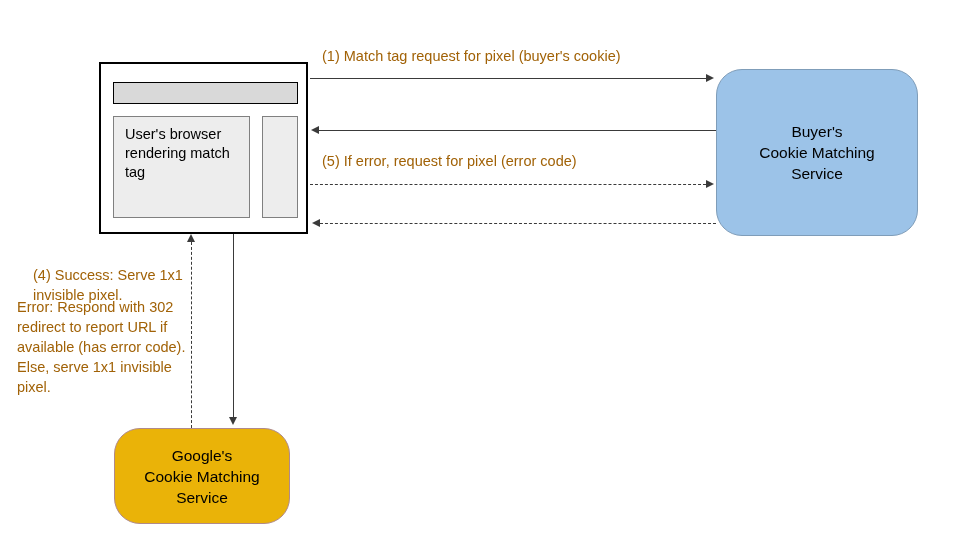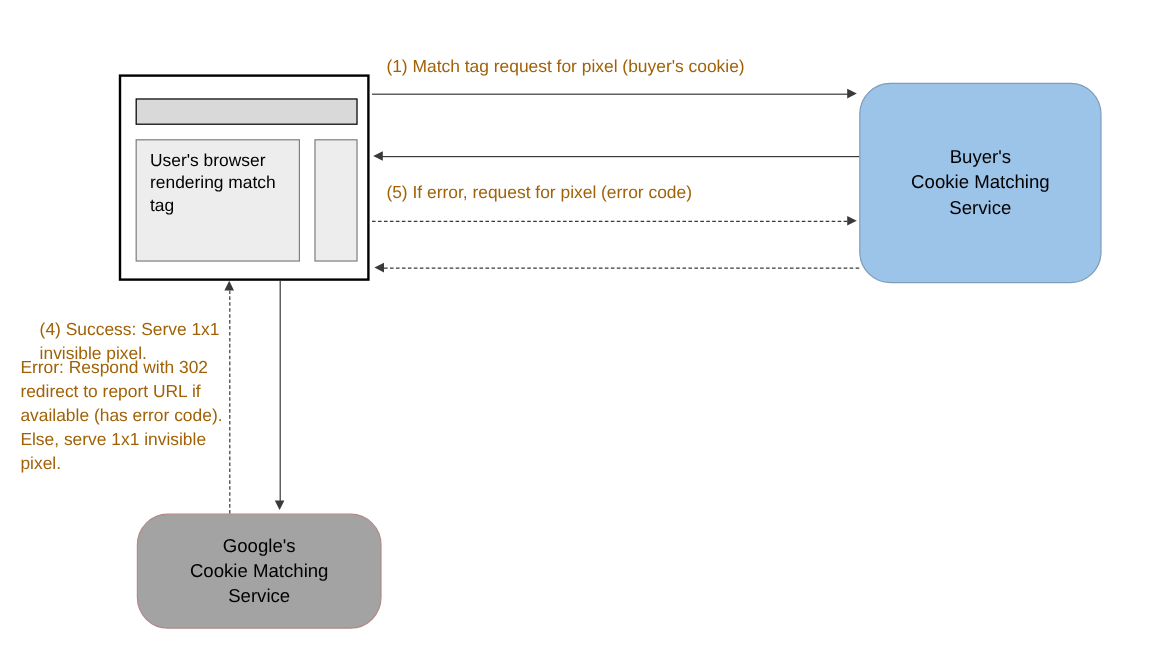--- a/index.html
+++ b/index.html
@@ -84,23 +84,23 @@
     left: 716px;
     top: 69px;
     width: 202px;
     height: 167px;
     background: #9CC3E8;
     border: 1px solid #7F9DB9;
   }
   .service-google {
     left: 114px;
     top: 428px;
-    width: 204px;
+    width: 176px;
     height: 96px;
-    background: #a3a3a3;
+    background: #eab308;
     border: 1px solid #B08A8A;
   }
   .service-label { white-space: pre-line; }
 
   
   .h-line {
     position: absolute;
     height: 0;
     border-top: 1.3px solid #3a3a3a;
   }

